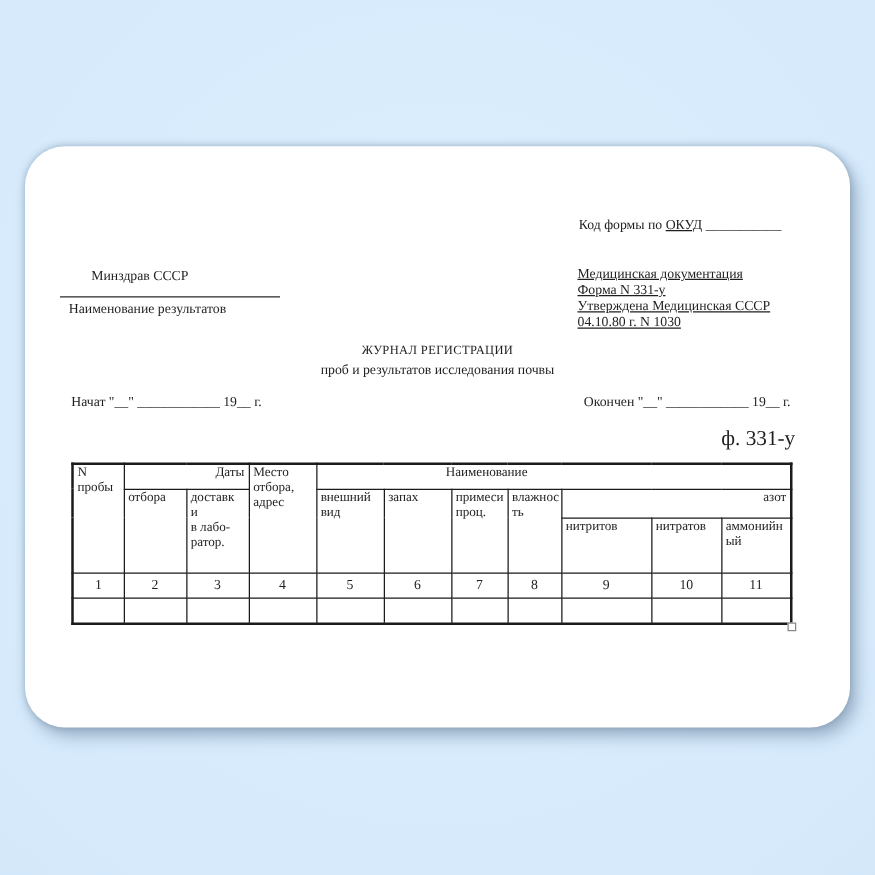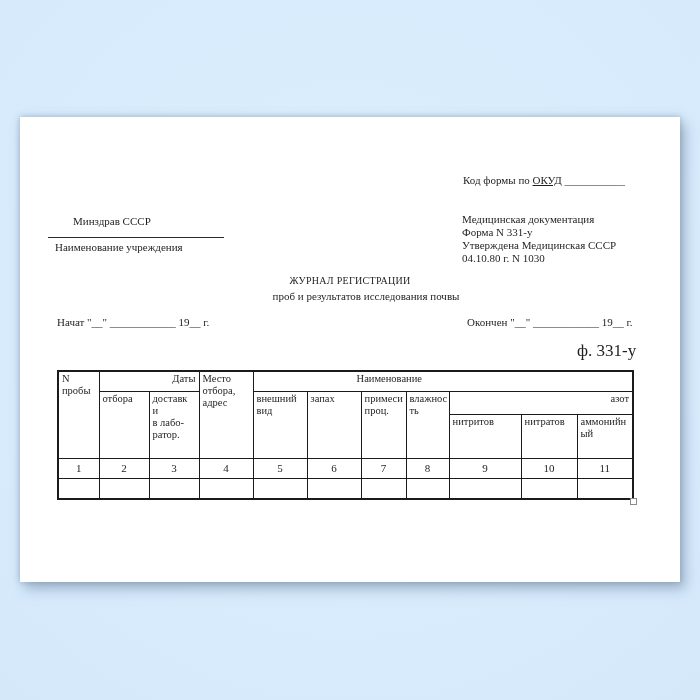--- a/index.html
+++ b/index.html
@@ -6,30 +6,31 @@
   .stage {
     position:relative; width:700px; height:700px; overflow:hidden;
     background: radial-gradient(130% 130% at 50% 42%, #ddeffd 0%, #d6eafc 48%, #cfe3f6 78%, #c3d8ee 100%);
     font-family:"Liberation Serif","DejaVu Serif",serif;
     color:#1f1f1f;
   }
   .paper {
     position:absolute; left:20px; top:117px; width:660px; height:465px;
     background:#ffffff;
     box-shadow: 0 0 6px rgba(110,135,160,.55), 5px 7px 12px rgba(105,130,158,.5);
+    border-radius: 32px;
   }
   .abs { position:absolute; }
   .codes { left:443px; top:56px; font-size:11px; line-height:14px; }
   .codes .u { text-decoration:underline; }
-  .docblock { left:442px; top:96px; font-size:11px; line-height:13px; }
+  .docblock { left:442px; top:96px; font-size:11px; line-height:13px;text-decoration:underline; }
   .ministry { left:53px; top:98px; font-size:11px;text-align:right; }
   .rule { left:28px; top:120px; width:176px; border-top:1px solid #2a2a2a; height:0; }
   .institution { left:35px; top:124px; font-size:11px; }
   .title   { left:0; top:158px; width:660px; text-align:center; font-size:10px; letter-spacing:.3px; }
-  .subtitle{ left:16px; top:173px; width:660px; text-align:center; font-size:11px; }
+  .subtitle{ left:0; top:173px; width:660px; text-align:center; font-size:11px; }
   .started { left:37px; top:199px; font-size:11px; }
   .finished{ left:447px; top:199px; font-size:11px; }
   .formnote{ left:557px; top:224px; font-size:17px; }
   .tblwrap { left:37px; top:253px; }
   table.reg {
     border-collapse:collapse; table-layout:fixed; width:575px;
     border:2px solid #1b1b1b;
     font-size:10.5px;
   }
   table.reg th, table.reg td {
@@ -53,21 +54,21 @@
 
 <div class="stage">
   <div class="paper">
 
     <div class="abs codes">
       <div><span>Код формы по </span><span class="u">ОКУД</span><span> ___________</span></div>
     </div>
 
     <div class="abs ministry">Минздрав СССР</div>
     <div class="abs rule"></div>
-    <div class="abs institution">Наименование учреждения</div>
+    <div class="abs institution">Наименование результатов</div>
 
     <div class="abs docblock">
       <div>Медицинская документация</div>
       <div>Форма N 331-у</div>
       <div>Утверждена Медицинская СССР</div>
       <div>04.10.80  г. N 1030</div>
     </div>
 
     <div class="abs title">ЖУРНАЛ РЕГИСТРАЦИИ</div>
     <div class="abs subtitle">проб и результатов исследования почвы</div>

